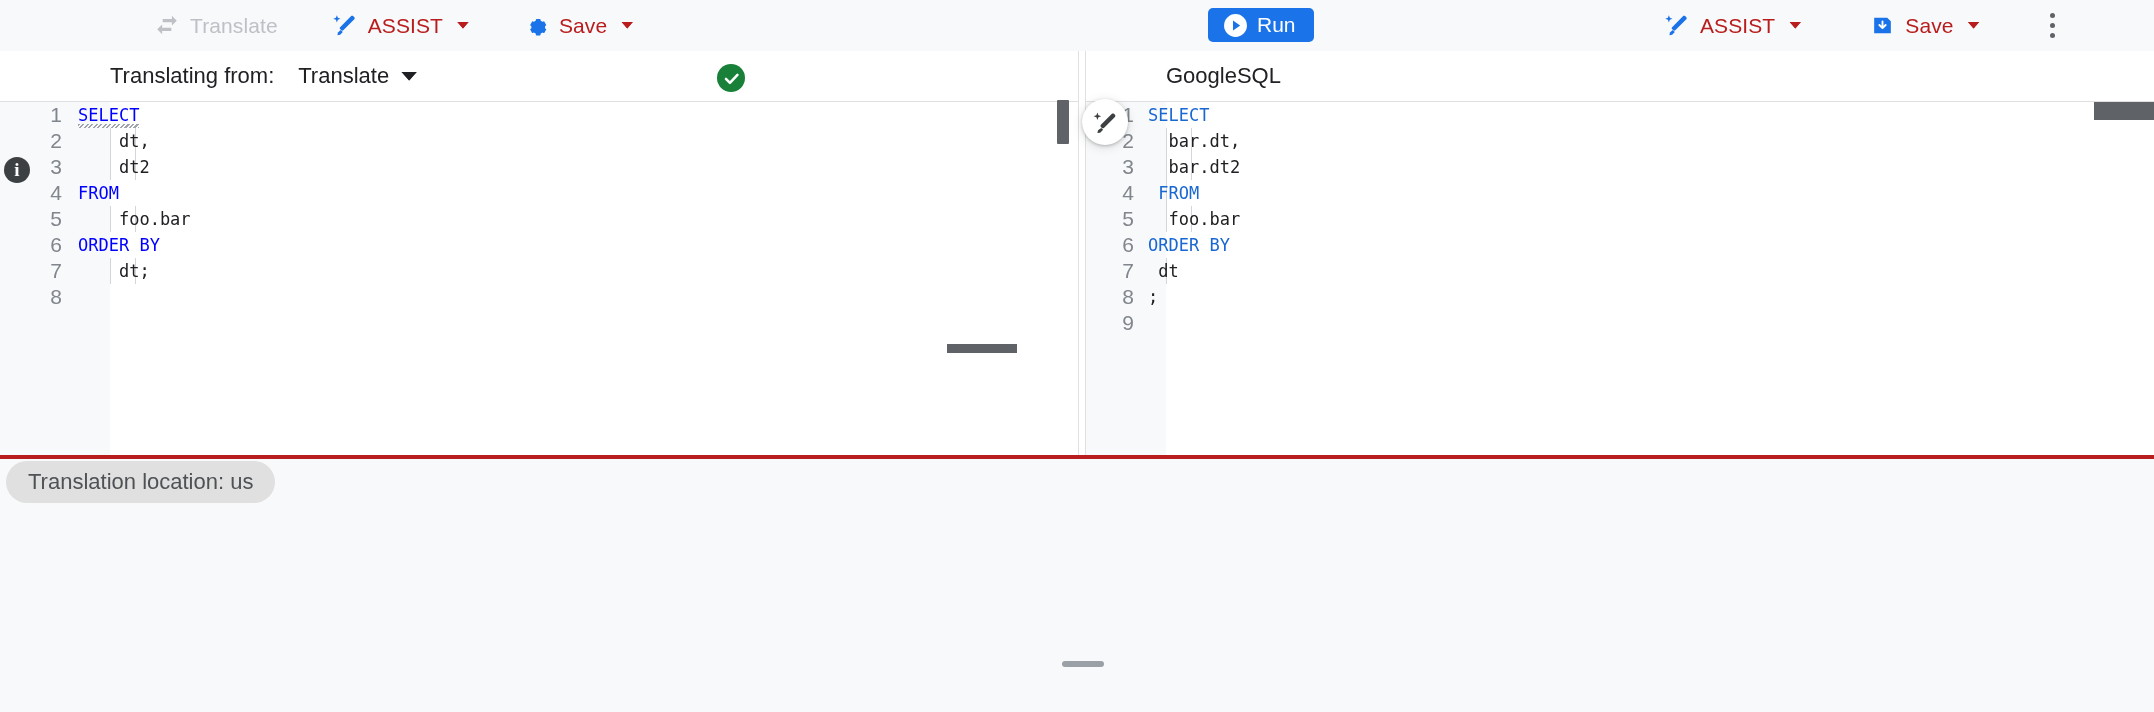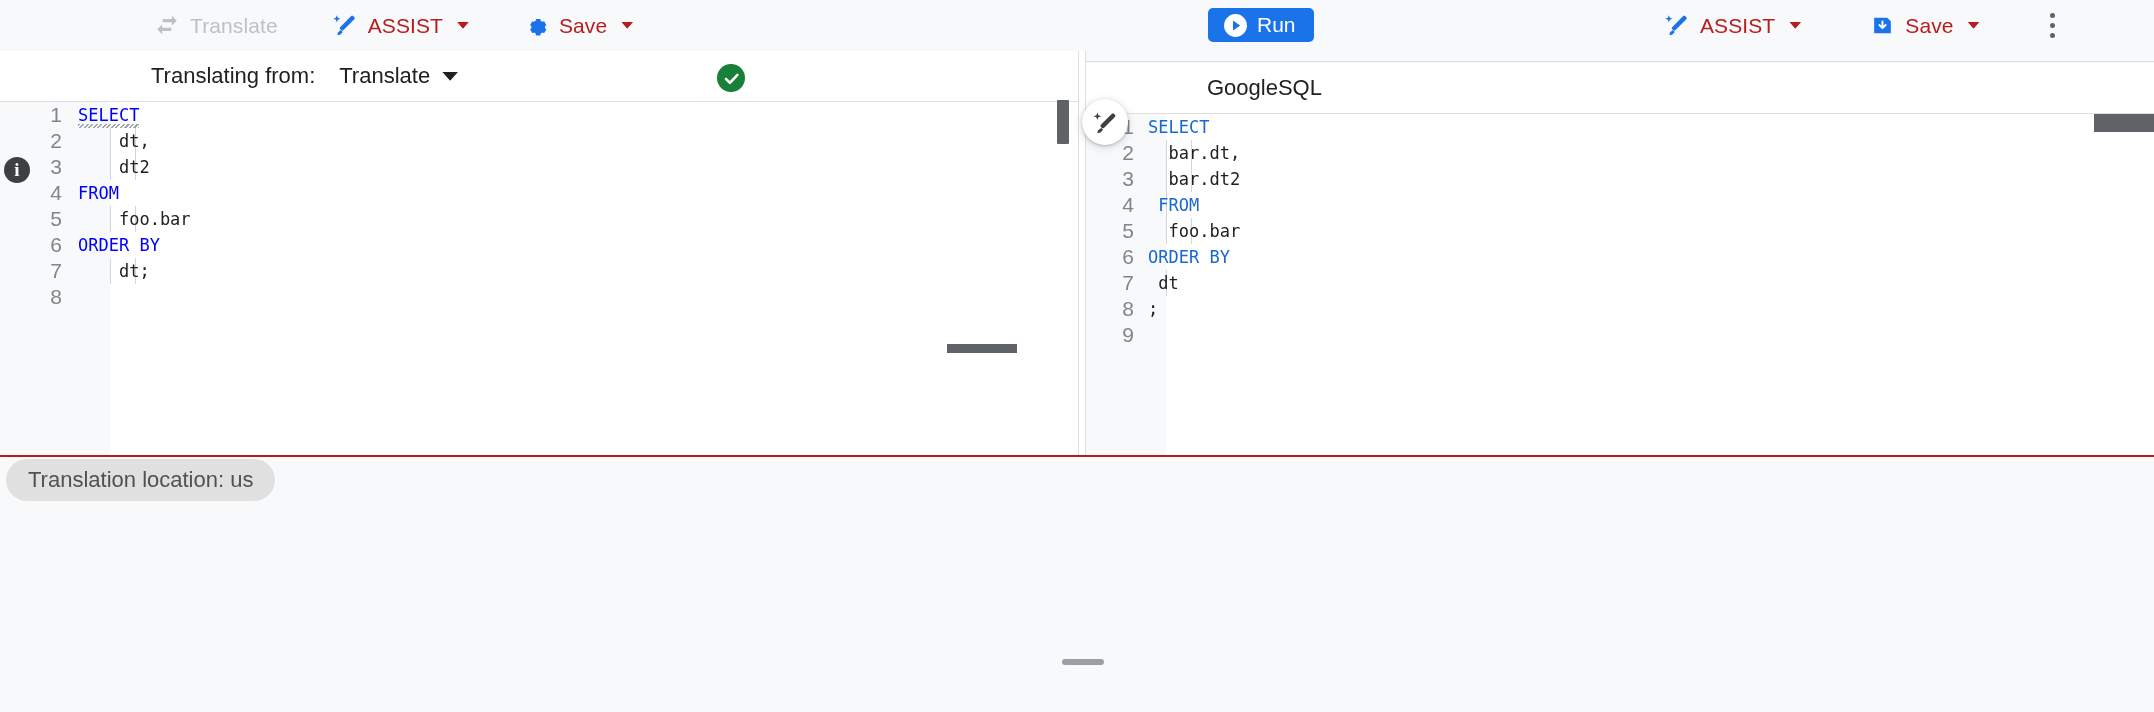--- a/index.html
+++ b/index.html
@@ -49,21 +49,21 @@
     font-size:21px;font-family:"Liberation Sans",sans-serif;cursor:pointer;
   }
   .kebab-btn{
     display:flex;flex-direction:column;align-items:center;justify-content:center;gap:5px;
     width:38px;height:38px;background:transparent;border:none;cursor:pointer;margin-left:14px;
   }
   .kebab-btn i{display:block;width:5px;height:5px;border-radius:50%;background:#5f6368;}
 
   
   .panel-left{position:absolute;left:0;top:51px;width:1078px;height:404px;background:#fff;}
-  .panel-right{position:absolute;left:1086px;top:63px;width:1068px;height:404px;background:#ef4444;}
+  .panel-right{position:absolute;left:1086px;top:51px;width:1068px;height:404px;background:#ef4444;}
 
   .splitbar{
     position:absolute;left:1078px;top:51px;width:8px;height:404px;background:#fff;
     border-left:1px solid #e0e0e0;border-right:1px solid #e0e0e0;box-sizing:border-box;
   }
   .split-handle{
     position:absolute;left:1057px;top:100px;width:12px;height:44px;
     background:#5f6368;border-radius:1px;
   }
   .assist-fab{
@@ -73,21 +73,21 @@
   }
 
   
   .panel-head{
     position:absolute;left:0;top:0;height:51px;width:100%;
     display:flex;align-items:center;box-sizing:border-box;
     border-bottom:1px solid #e0e0e0;background:#fff;
   }
   .panel-left .panel-head{padding-left:110px;}
   .panel-right .panel-head{padding-left:80px;}
-  .ph-label{font-size:22px;color:#202124;margin-left:41px;}
+  .ph-label{font-size:22px;color:#202124;}
   .ph-select{
     display:flex;align-items:center;gap:12px;margin-left:18px;
     font-size:22px;color:#202124;background:transparent;border:none;cursor:pointer;
     font-family:"Liberation Sans",sans-serif;
   }
   .ph-caret{
     width:0;height:0;border-left:8px solid #202124;border-right:8px solid #202124;
     border-top:9px solid #202124;clip-path:polygon(0 0,100% 0,50% 100%);
   }
   .status-ok{
@@ -137,21 +137,21 @@
   .vscroll-thumb{
     position:absolute;right:0;top:0;width:14px;height:20px;background:#5f6368;border-radius:0;
   }
   .hscroll-thumb{
     position:absolute;height:9px;background:#5f6368;border-radius:0;
   }
 
   
   .bottom{
     position:absolute;left:0;top:455px;width:2154px;height:181px;background:#f8f9fa;
-    border-top:2px solid #b91c1c;box-sizing:border-box;
+    border-top:4px solid #b91c1c;box-sizing:border-box;
   }
   .chip{
     position:absolute;left:6px;top:2px;
     display:inline-flex;align-items:center;height:42px;padding:0 22px;
     border-radius:21px;background:#e0e0e0;color:#4e5255;font-size:22px;
   }
   .bottom-handle{
     position:absolute;left:1062px;top:202px;width:42px;height:6px;border-radius:3px;background:#9aa0a6;
   }
 </style>

